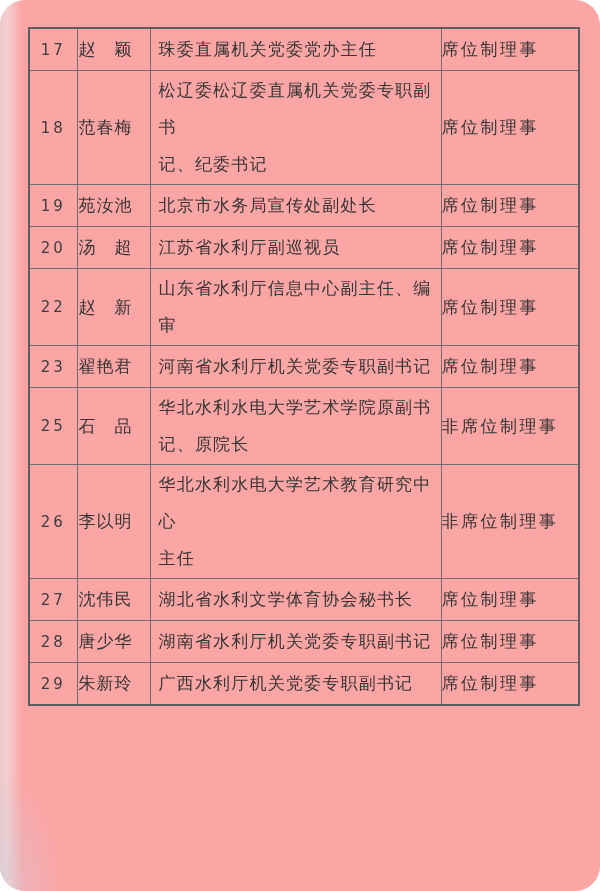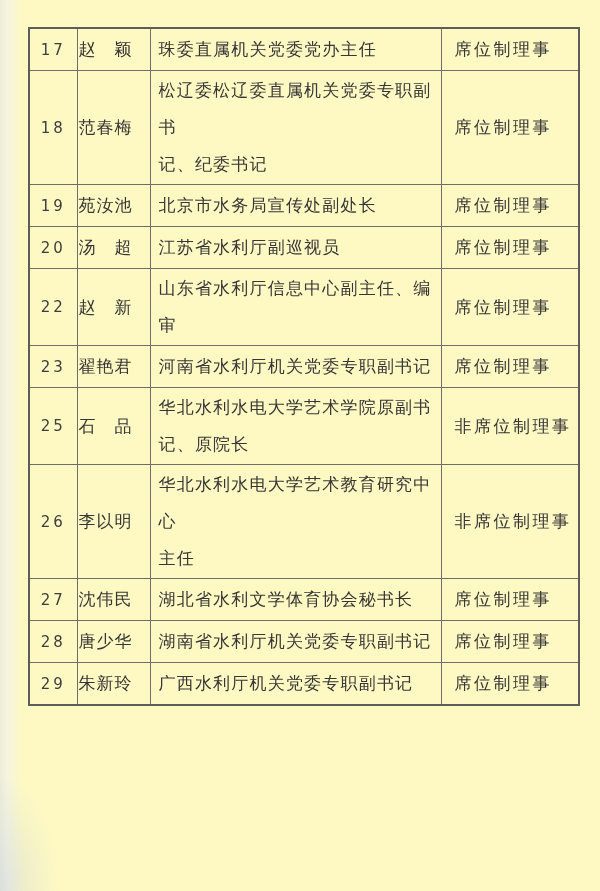--- a/index.html
+++ b/index.html
@@ -4,24 +4,25 @@
 <style>
   html, body {
     margin: 0;
     padding: 0;
     background: #ffffff;
   }
   .page {
     position: relative;
     width: 600px;
     height: 891px;
-    background: #fef9c3;
+    background: #fca5a5;
     overflow: hidden;
     font-family: "Liberation Serif", "DejaVu Serif", serif;
     color: #363636;
+    border-radius: 25px;
   }
   
   .page::before {
     content: "";
     position: absolute;
     left: 0; top: 0; bottom: 0;
     width: 22px;
     background: linear-gradient(90deg, #dde2ea 0px, #eef1f4 7px, rgba(252,252,252,0) 22px);
     opacity: .55;
     pointer-events: none;
@@ -64,21 +65,21 @@
     letter-spacing: 1px;
   }
   td.c-title {
     padding: 1px 8px 1px 8px;
     font-size: 17px;
     letter-spacing: 1.2px;
     line-height: 37px;
     white-space: pre-wrap;
   }
   td.c-type {
-    padding-left: 13px;
+    padding-left: 0;
     font-size: 17px;
     letter-spacing: 2.5px;
   }
 
   .page-number {
     position: absolute;
     left: 0;
     top: 857px;
     width: 588px;
     text-align: center;

